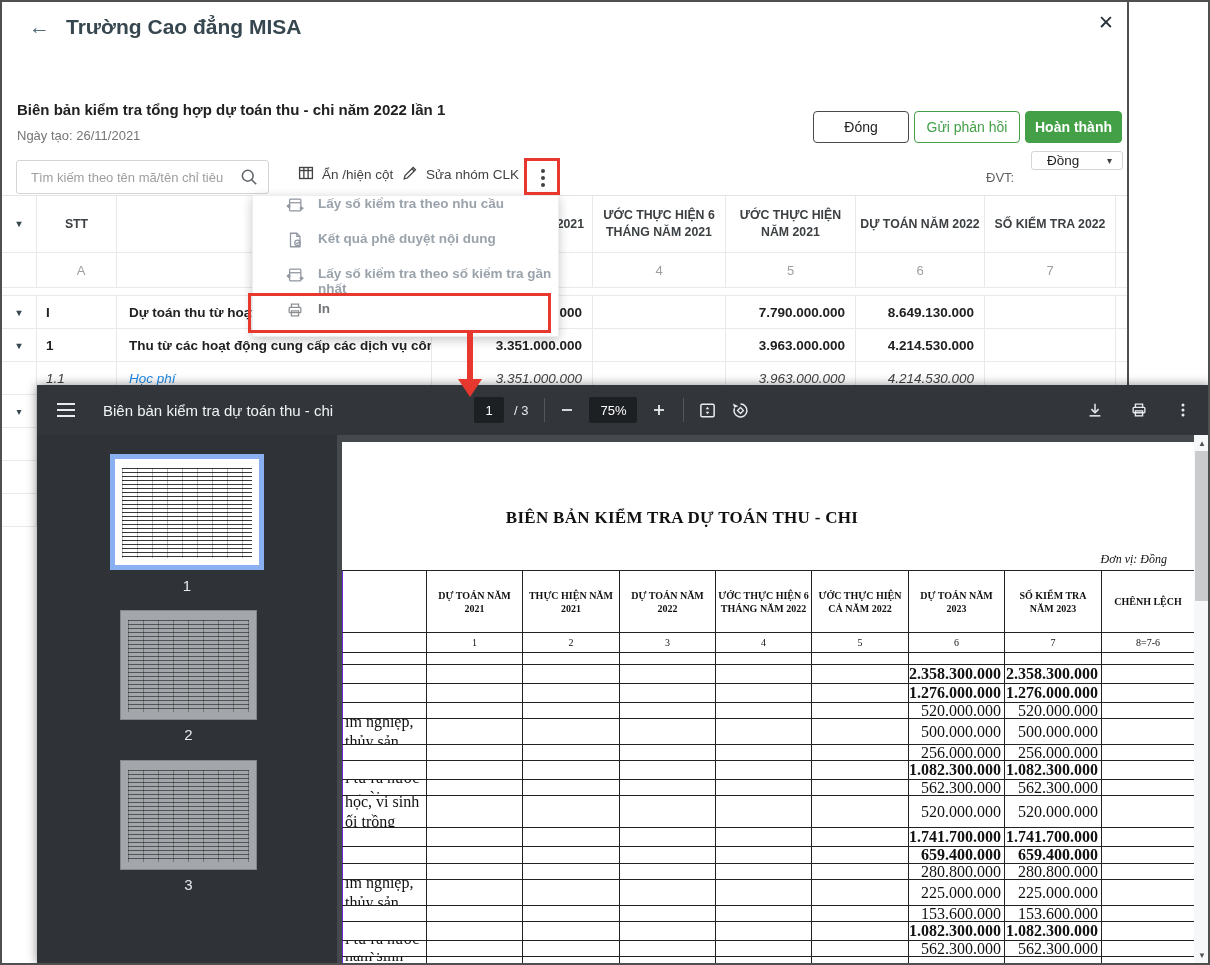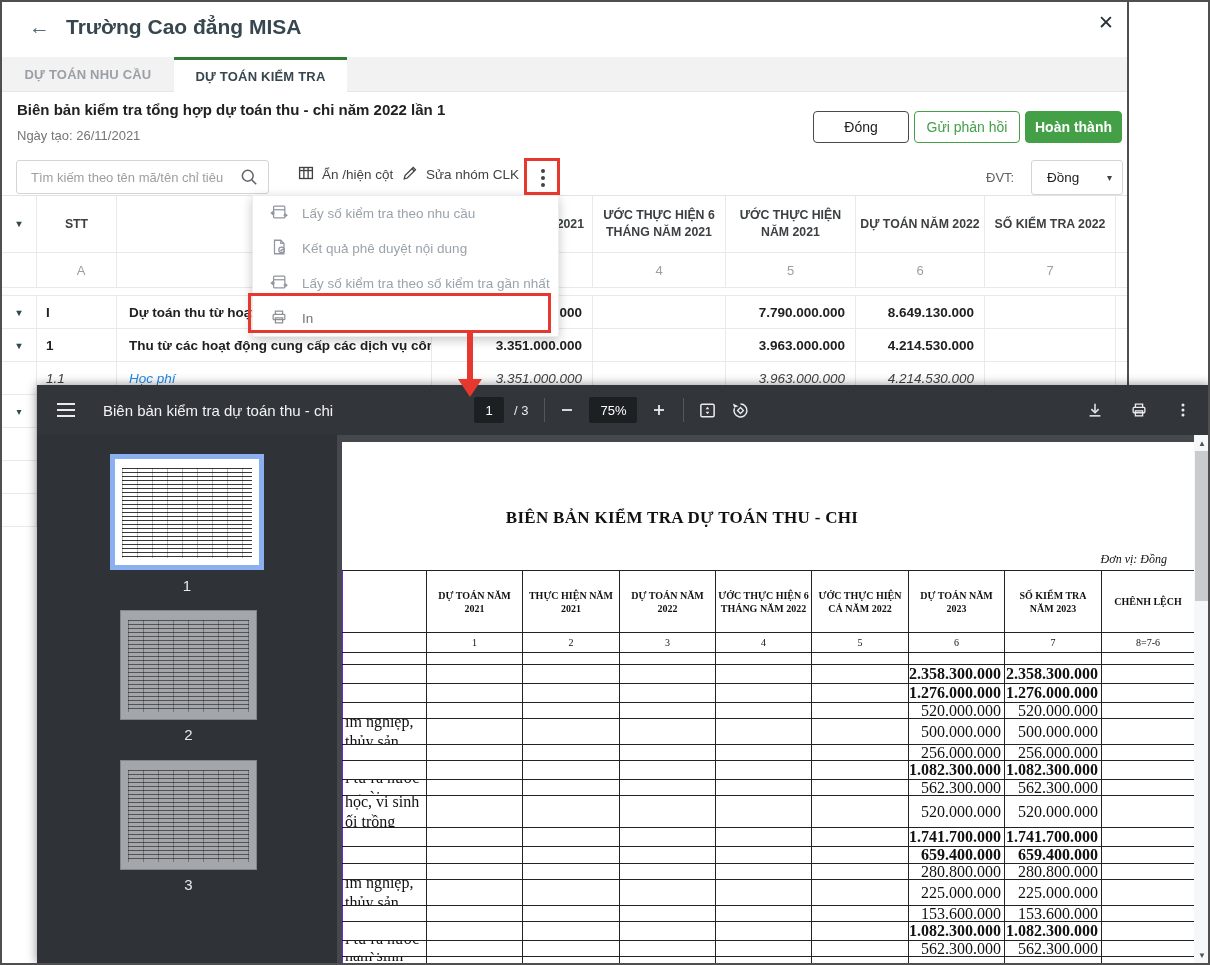--- a/index.html
+++ b/index.html
@@ -28,21 +28,21 @@
   .searchbox{left:14px;top:158px;width:253px;height:34px;border:1px solid #d5d5d5;border-radius:3px;box-sizing:border-box;display:flex;align-items:center;}
   .searchbox input{border:0;outline:0;flex:1;margin-left:12px;font-size:13px;color:#424242;font-family:"Liberation Sans",sans-serif;background:transparent;}
   .searchbox input::placeholder{color:#9e9e9e;}
   .search-ic{margin-right:10px;display:flex;}
   .tbtn{position:absolute;top:163px;display:flex;align-items:center;gap:8px;font-size:13.5px;color:#424242;cursor:pointer;}
   .tbtn-cols{left:296px;}
   .tbtn-edit{left:400px;}
   .dots-btn{left:532px;top:163px;width:18px;height:26px;display:flex;flex-direction:column;align-items:center;justify-content:center;gap:3px;cursor:pointer;}
   .dots-btn i{width:4px;height:4px;border-radius:50%;background:#424242;}
   .unit-label{left:984px;top:168px;font-size:13px;color:#616161;}
-  .unit-select{left:1029px;top:158px;width:92px;height:35px;border:1px solid #d5d5d5;border-radius:3px;box-sizing:border-box;display:flex;align-items:center;font-size:13.5px;color:#212121;cursor:pointer;}
+  .unit-select{left:1029px;top:149px;width:92px;height:19px;border:1px solid #d5d5d5;border-radius:3px;box-sizing:border-box;display:flex;align-items:center;font-size:13.5px;color:#212121;cursor:pointer;}
   .unit-select span{margin-left:15px;}
   .unit-caret{position:absolute;right:10px;font-size:10px;color:#424242;}
 
   
   .grid{left:0;top:193px;width:1125px;background:#fff;border-top:1px solid #e3e3e3;}
   .grow{display:flex;box-sizing:border-box;border-bottom:1px solid #e9e9e9;background:#fff;}
   .gc{box-sizing:border-box;border-right:1px solid #e9e9e9;display:flex;align-items:center;overflow:hidden;white-space:nowrap;}
   .c-exp{width:35px;justify-content:center;}
   .c-stt{width:80px;padding-left:9px;}
   .c-name{width:315px;padding-left:12px;}
@@ -62,21 +62,21 @@
   .gdata{height:33px;font-size:13.5px;color:#424242;}
   .gdata .num{justify-content:flex-end;padding-right:10px;}
   .r-bold{font-weight:700;color:#212121;}
   .r-italic{font-style:italic;color:#424242;}
   .name-link{color:#1e88e5;}
   .expander{font-size:10px;color:#37474f;cursor:pointer;}
   .stt-cell{justify-content:flex-start;}
 
   
   .menu{left:250px;top:193px;width:305px;background:#fff;border:1px solid #ededed;box-shadow:0 3px 10px rgba(0,0,0,.22);z-index:5;}
-  .mitem{height:35px;display:flex;align-items:center;padding-left:17px;gap:14px;cursor:pointer;background:#fff;}
+  .mitem{height:35px;display:flex;align-items:flex-start;padding-left:33px;gap:14px;cursor:pointer;background:#fff;font-weight:bold;}
   .mitem .mlabel{font-size:13.5px;color:#9aa3ab;}
   .mitem-print .mlabel{color:#707579;}
 
   
   .red-box{box-sizing:border-box;border:3px solid #e6382e;background:transparent;z-index:6;pointer-events:none;}
   .rb-dots{left:522px;top:156px;width:36px;height:37px;}
   .rb-print{left:246px;top:291px;width:303px;height:40px;}
   .arrow-bar{left:465px;top:331px;width:6px;height:48px;background:#e6382e;z-index:7;}
   .arrow-head{left:456px;top:377px;width:0;height:0;border-left:12px solid transparent;border-right:12px solid transparent;border-top:18px solid #e6382e;z-index:7;}
 
@@ -140,24 +140,20 @@
 <body>
 
 <div class="screen">
 
   <div class="modal">
 
     <span class="abs back-arrow">←</span>
     <div class="abs app-title">Trường Cao đẳng MISA</div>
     <span class="abs close-x">✕</span>
 
-    <div class="abs tabbar">
-      <div class="tab tab-inactive">DỰ TOÁN NHU CẦU</div>
-      <div class="tab tab-active">DỰ TOÁN KIỂM TRA</div>
-    </div>
 
     <div class="abs rec-title">Biên bản kiểm tra tổng hợp dự toán thu - chi năm 2022 lần 1</div>
     <div class="abs rec-date">Ngày tạo: 26/11/2021</div>
 
     <div class="btn btn-close">Đóng</div>
     <div class="btn btn-feedback">Gửi phản hồi</div>
     <div class="btn btn-complete">Hoàn thành</div>
 
     <div class="abs searchbox">
       <input type="text" placeholder="Tìm kiếm theo tên mã/tên chỉ tiêu" style="">

